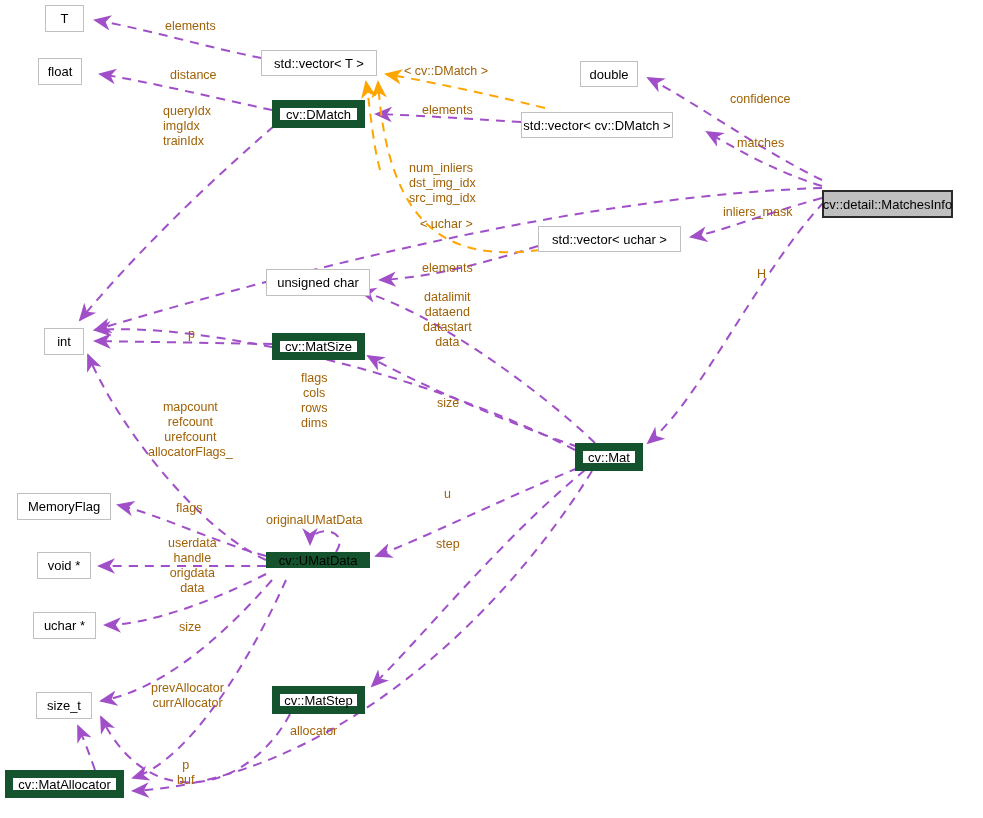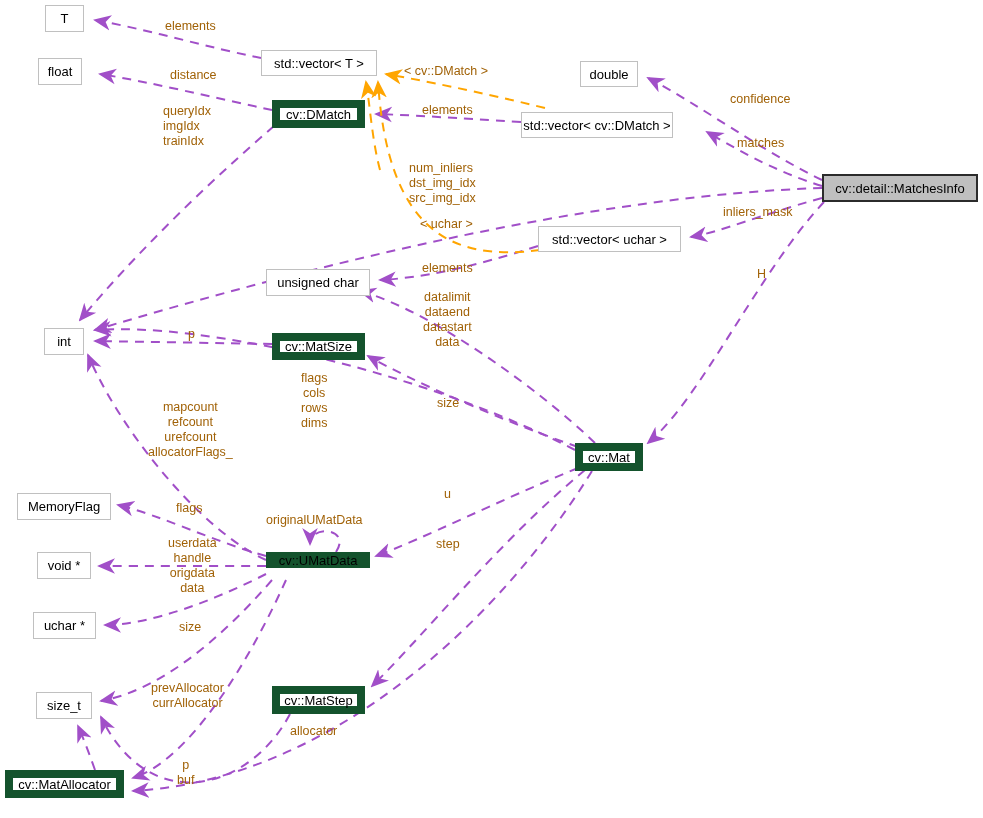--- a/index.html
+++ b/index.html
@@ -145,21 +145,21 @@
       </div>
       <div class="node strong" style="left: 272px; top: 100px; width: 93px; height: 28px;">
         <span>cv::DMatch</span>
       </div>
       <div class="node plain" style="left: 580px; top: 61px; width: 58px; height: 26px;">
         <span>double</span>
       </div>
       <div class="node plain" style="left: 521px; top: 112px; width: 152px; height: 26px;">
         <span>std::vector&lt; cv::DMatch &gt;</span>
       </div>
-      <div class="node focus" style="left: 822px; top: 174px; width: 156px; height: 28px;">
+      <div class="node focus" style="left: 822px; top: 190px; width: 131px; height: 28px;">
         <span>cv::detail::MatchesInfo</span>
       </div>
       <div class="node plain" style="left: 538px; top: 226px; width: 143px; height: 26px;">
         <span>std::vector&lt; uchar &gt;</span>
       </div>
       <div class="node plain" style="left: 266px; top: 269px; width: 104px; height: 27px;">
         <span>unsigned char</span>
       </div>
       <div class="node plain" style="left: 44px; top: 328px; width: 40px; height: 27px;">
         <span>int</span>

